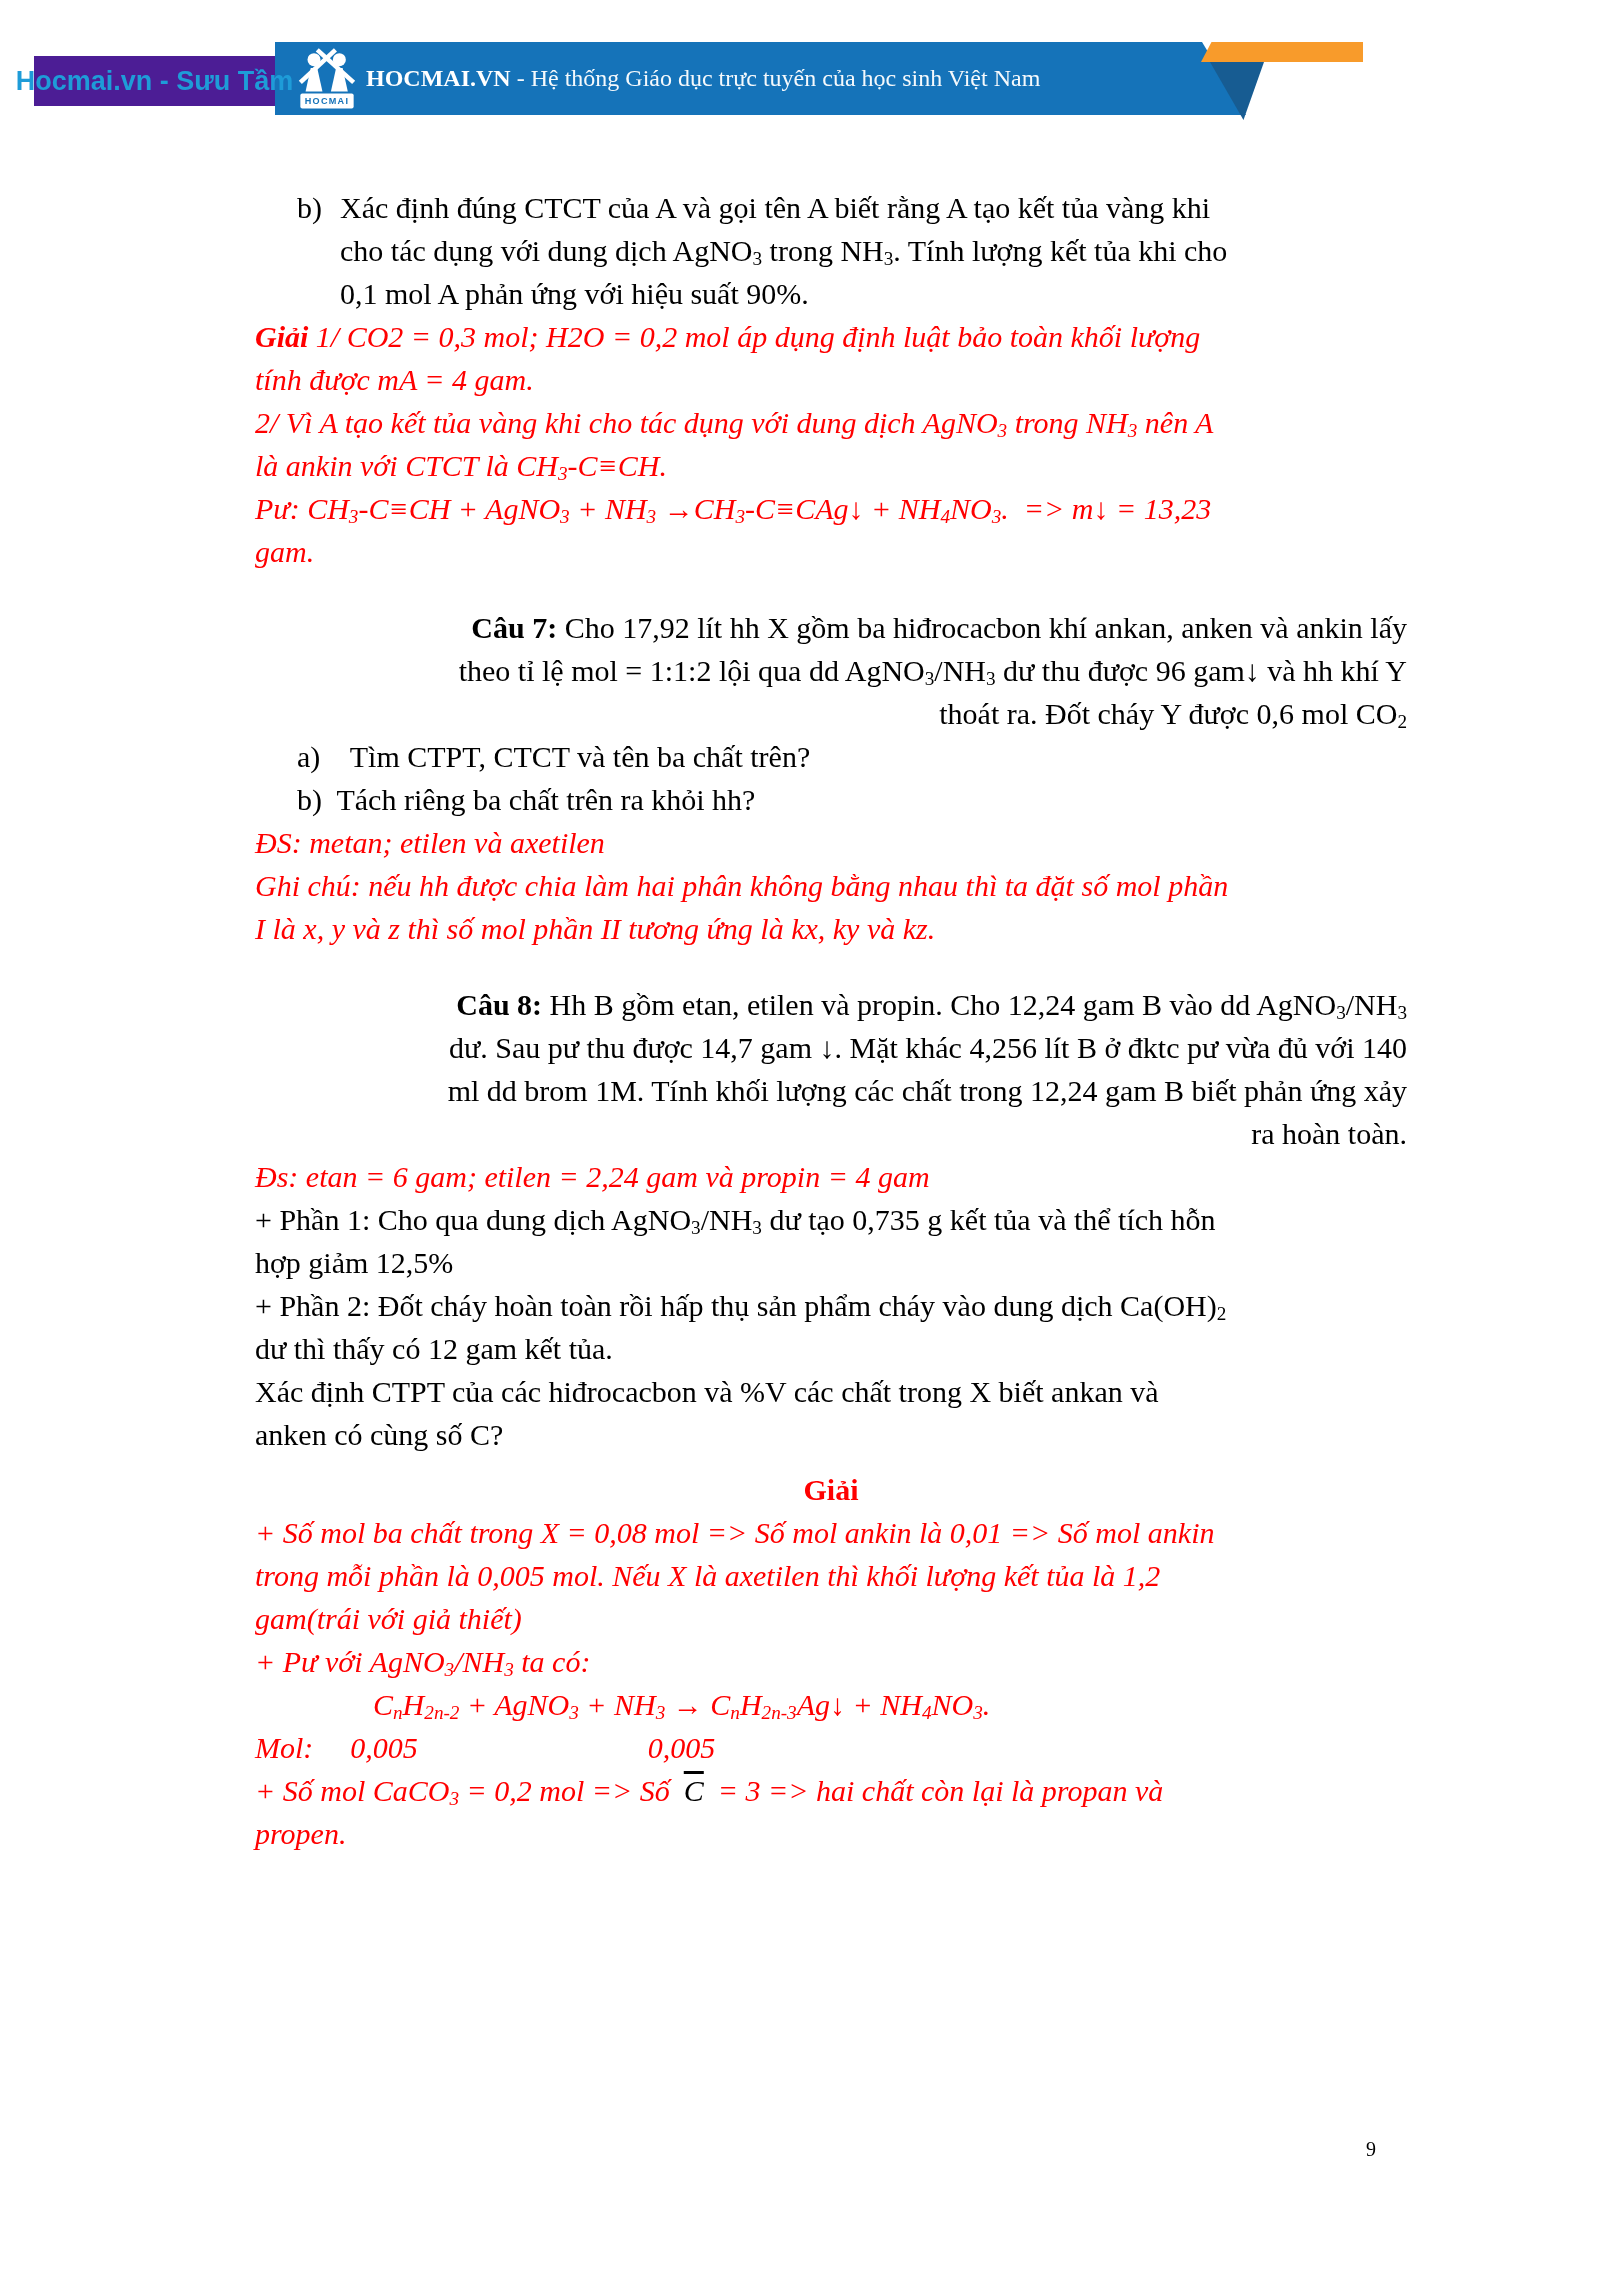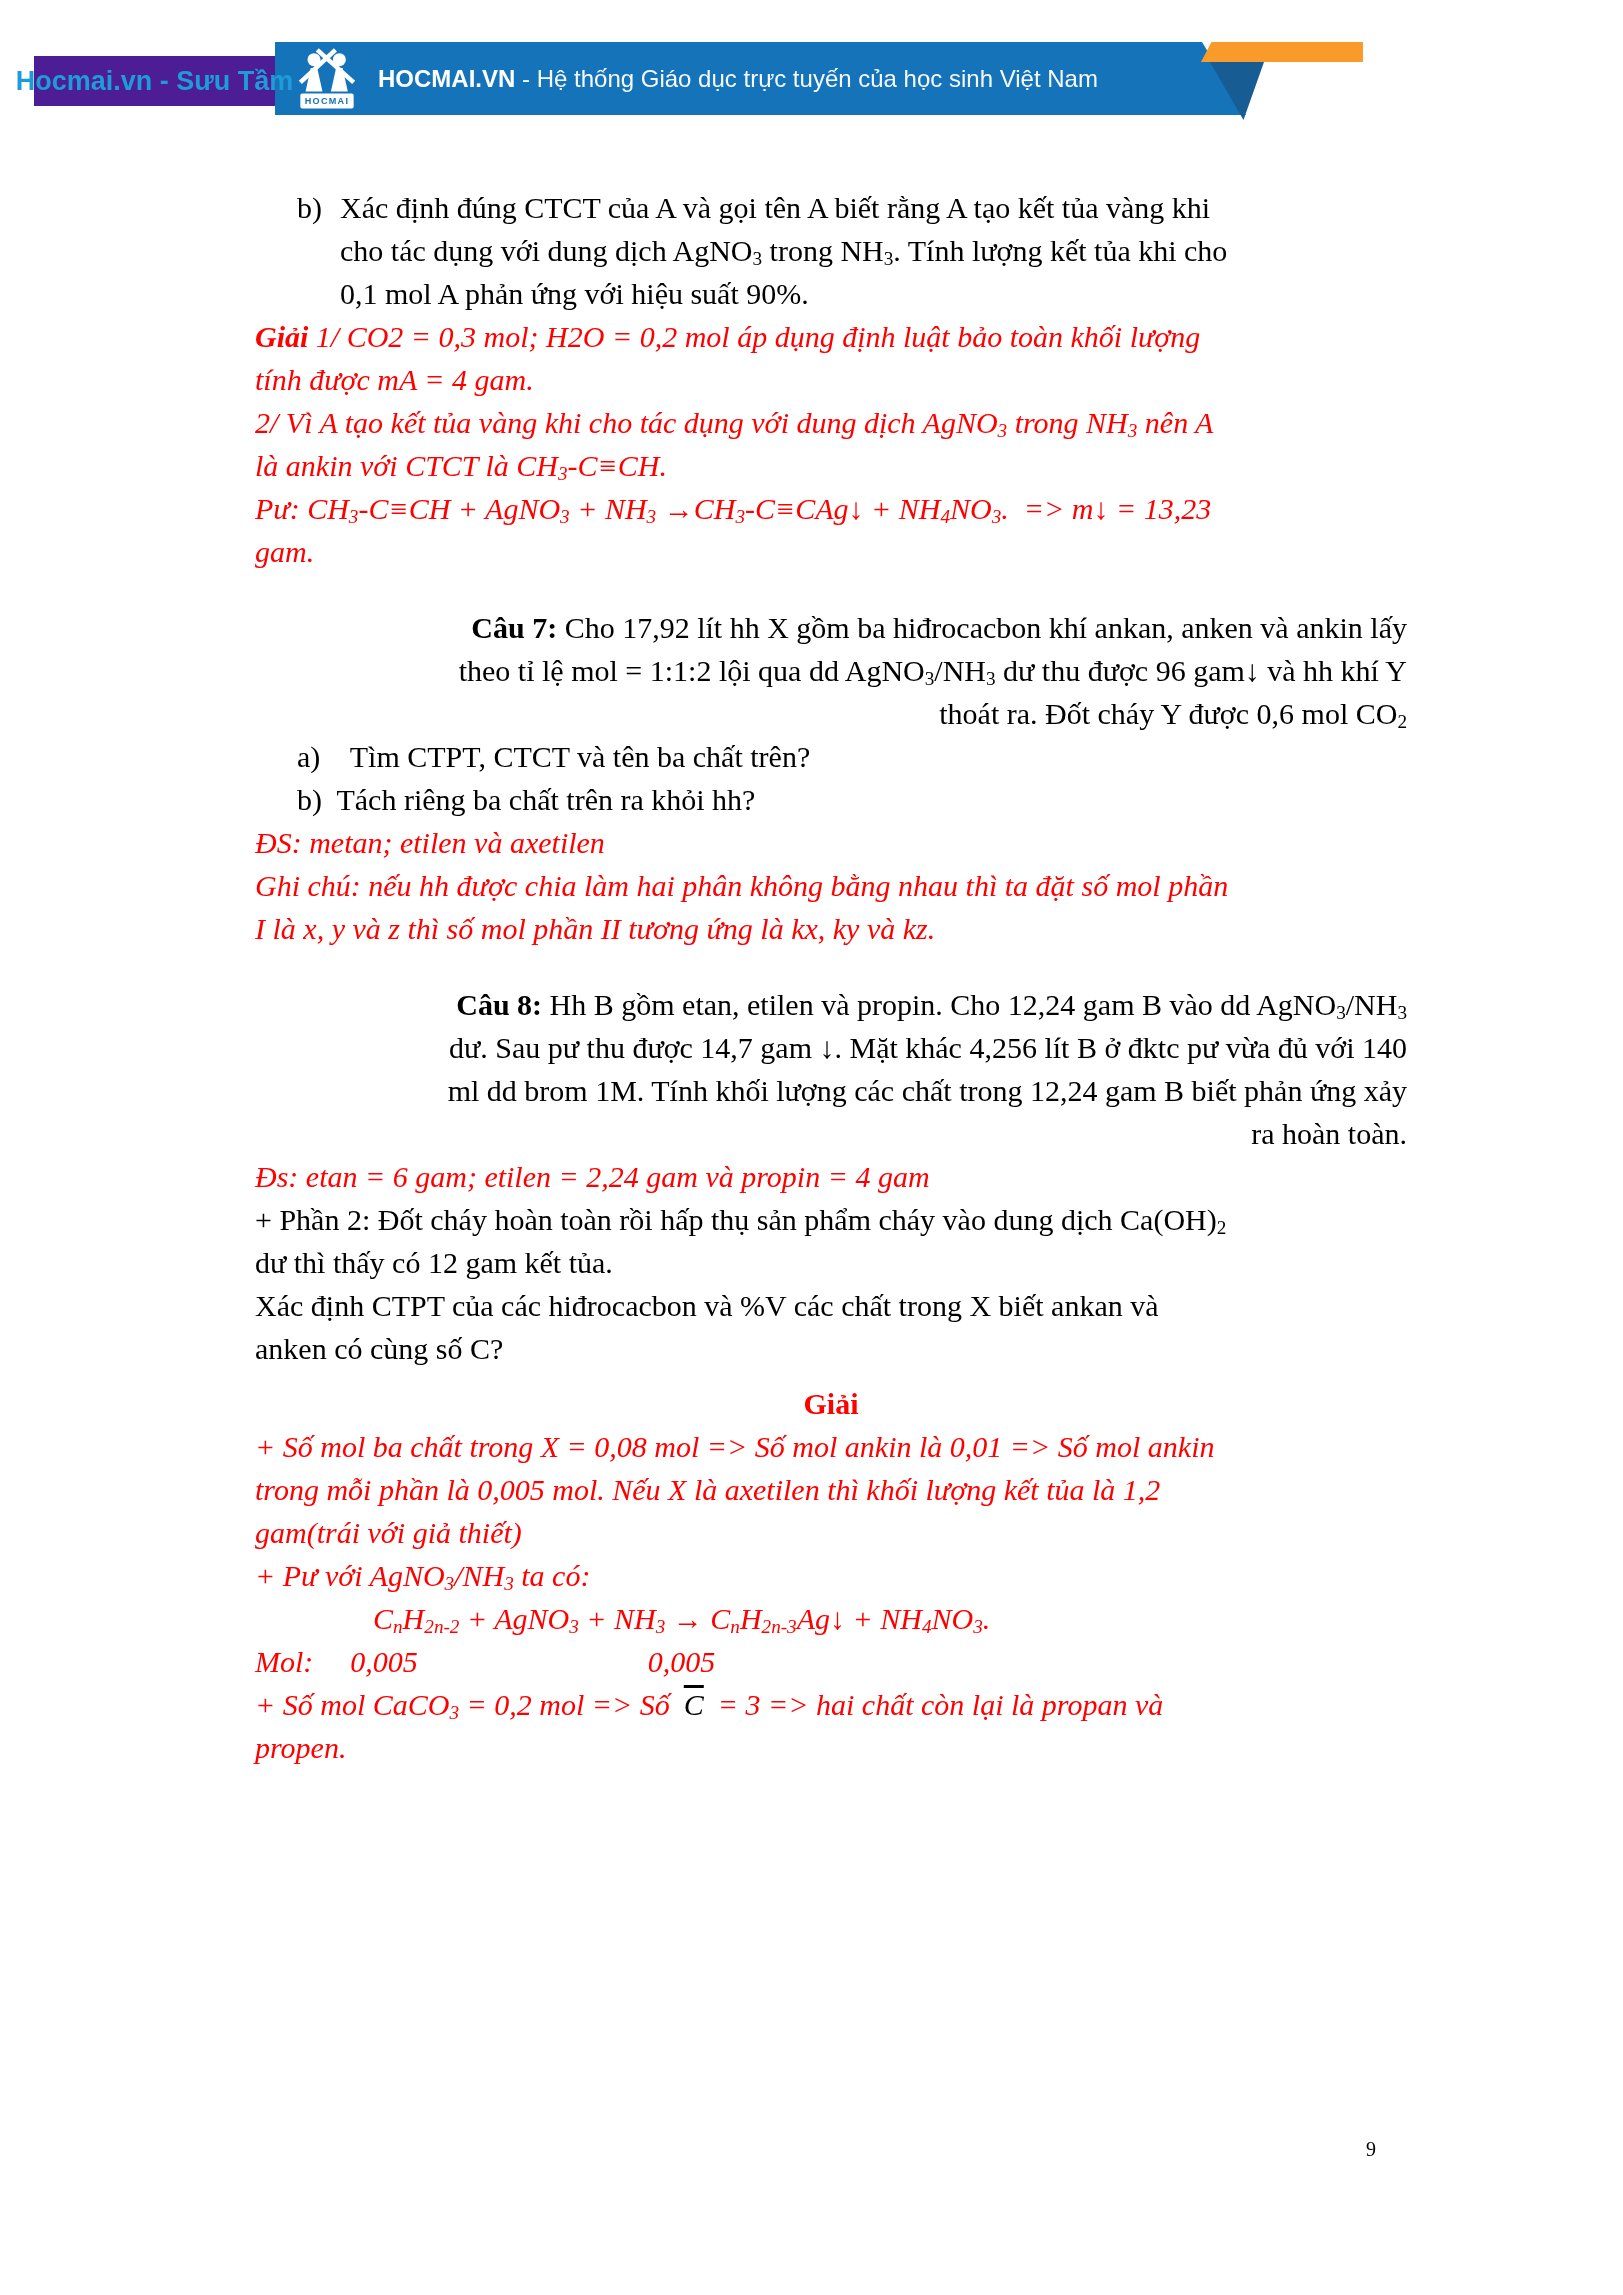--- a/index.html
+++ b/index.html
@@ -32,23 +32,23 @@
     position:absolute; left:34px; top:56px; width:241px; height:50px;
     background:#4c1d95;
     display:flex; align-items:center; justify-content:center;
     font-family:"Liberation Sans", "DejaVu Sans", sans-serif;
     font-weight:bold; font-size:27px;
     color:var(--watermark-blue,#1E9CD8);
     white-space:nowrap;
   }
   .logo { position:absolute; left:296px; top:46px; width:62px; height:65px; }
   .banner-text {
-    position:absolute; left:378px; top:42px; height:73px;
+    position:absolute; left:366px; top:42px; height:73px;
     display:flex; align-items:center;
-    color:#fff; font-family:Liberation Sans, sans-serif;
+    color:#fff; font-family:Liberation Serif, serif;
     font-size:24px; white-space:pre;
   }
   .banner-text .brand { font-weight:bold; }
   .banner-text .tagline { font-weight:normal; opacity:.96; }
 
   
   .doc {
     position:absolute; left:255px; top:186px; width:1152px;
     font-size:30px; line-height:43px;
   }
@@ -125,20 +125,22 @@
     <p class="q item"><span class="">a)&nbsp;&nbsp;&nbsp; Tìm CTPT, CTCT và tên ba chất trên?</span></p>
     <p class="q item"><span class="">b)  Tách riêng ba chất trên ra khỏi hh?</span></p>
     <p class="sol"><span class="">ĐS: metan; etilen và axetilen</span></p>
     <p class="sol"><span class="">Ghi chú: nếu hh được chia làm hai phân không bằng nhau thì ta đặt số mol phần
 I là x, y và z thì số mol phần II tương ứng là kx, ky và kz.</span></p>
     <p class="q gap"><span class="bold">Câu 8:</span><span class=""> Hh B gồm etan, etilen và propin. Cho 12,24 gam B vào dd AgNO</span><span class="sub">3</span><span class="">/NH</span><span class="sub">3</span><span class="">
 dư. Sau pư thu được 14,7 gam ↓. Mặt khác 4,256 lít B ở đktc pư vừa đủ với 140
 ml dd brom 1M. Tính khối lượng các chất trong 12,24 gam B biết phản ứng xảy
 ra hoàn toàn.</span></p>
     <p class="sol"><span class="">Đs: etan = 6 gam; etilen = 2,24 gam và propin = 4 gam</span></p>
+    <p class="q"><span class="">+ Phần 1: Cho qua dung dịch AgNO</span><span class="sub">3</span><span class="">/NH</span><span class="sub">3</span><span class=""> dư tạo 0,735 g kết tủa và thể tích hỗn
+hợp giảm 12,5%</span></p>
     <p class="q"><span class="">+ Phần 2: Đốt cháy hoàn toàn rồi hấp thụ sản phẩm cháy vào dung dịch Ca(OH)</span><span class="sub">2</span><span class="">
 dư thì thấy có 12 gam kết tủa.</span></p>
     <p class="q"><span class="">Xác định CTPT của các hiđrocacbon và %V các chất trong X biết ankan và
 anken có cùng số C?</span></p>
     <p class="sol-head gap-sm"><span class="">Giải</span></p>
     <p class="sol"><span class="">+ Số mol ba chất trong X = 0,08 mol =&gt; Số mol ankin là 0,01 =&gt; Số mol ankin
 trong mỗi phần là 0,005 mol. Nếu X là axetilen thì khối lượng kết tủa là 1,2
 gam(trái với giả thiết)</span></p>
     <p class="sol"><span class="">+ Pư với AgNO</span><span class="sub">3</span><span class="">/NH</span><span class="sub">3</span><span class=""> ta có:</span></p>
     <p class="sol eq"><span class="">C</span><span class="sub">n</span><span class="">H</span><span class="sub">2n-2</span><span class=""> + AgNO</span><span class="sub">3</span><span class=""> + NH</span><span class="sub">3</span><span class=""> → C</span><span class="sub">n</span><span class="">H</span><span class="sub">2n-3</span><span class="">Ag↓ + NH</span><span class="sub">4</span><span class="">NO</span><span class="sub">3</span><span class="">.</span></p>

